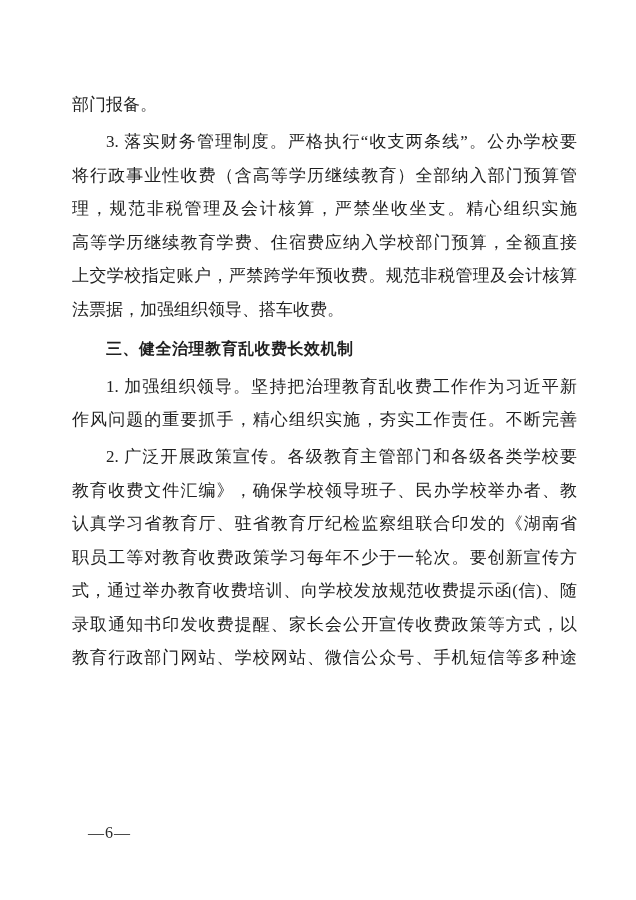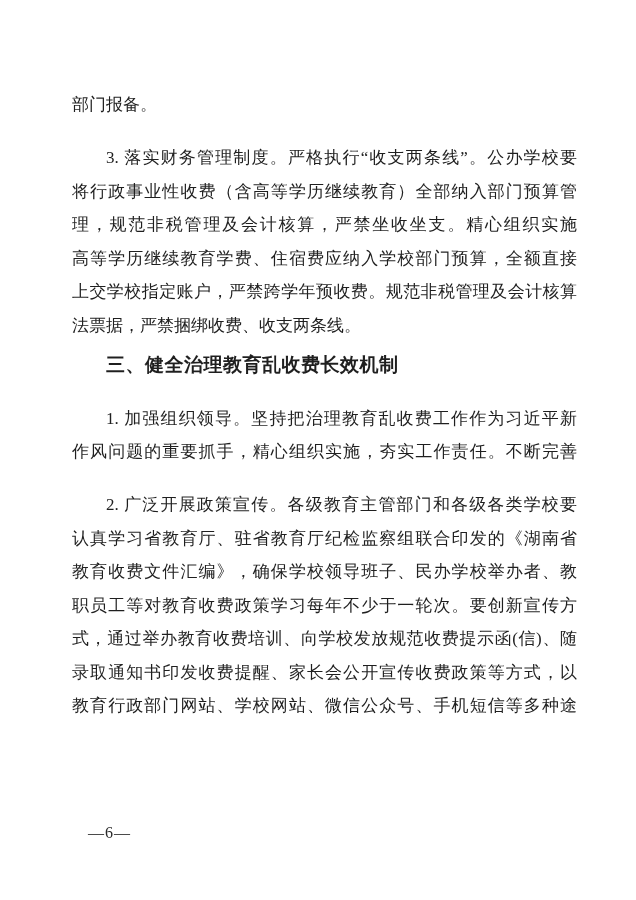--- a/index.html
+++ b/index.html
@@ -36,29 +36,29 @@
     text-justify: inter-character;
     white-space: nowrap;
     overflow: visible;
   }
   .line.end {
     text-align: left;
     text-align-last: left;
   }
   .line.start {
     padding-left: 34px;
-    margin-top: 20px;
+    margin-top: 4px;
   }
   .line.heading {
     padding-left: 34px;
     margin-top: 6px;
     margin-bottom: 2px;
     font-family: "Liberation Sans", "DejaVu Sans", sans-serif;
     font-weight: bold;
-    font-size: 19px;
+    font-size: 16px;
     text-align: left;
     text-align-last: left;
     letter-spacing: 0.5px;
   }
   .pagenum {
     position: absolute;
     left: 88px;
     top: 822px;
     font-size: 16px;
     line-height: 22px;
@@ -71,26 +71,26 @@
 <body>
 
 <div class="page">
   <div class="content">
       <div class="line end">部门报备。</div>
       <div class="line start">3. 落实财务管理制度。严格执行“收支两条线”。公办学校要</div>
       <div class="line flow">将行政事业性收费（含高等学历继续教育）全部纳入部门预算管</div>
       <div class="line flow">理，规范非税管理及会计核算，严禁坐收坐支。精心组织实施</div>
       <div class="line flow">高等学历继续教育学费、住宿费应纳入学校部门预算，全额直接</div>
       <div class="line flow">上交学校指定账户，严禁跨学年预收费。规范非税管理及会计核算</div>
-      <div class="line end">法票据，严禁捆绑收费、收支两条线。</div>
+      <div class="line end">法票据，加强组织领导、搭车收费。</div>
       <div class="line heading">三、健全治理教育乱收费长效机制</div>
       <div class="line start">1. 加强组织领导。坚持把治理教育乱收费工作作为习近平新</div>
       <div class="line flow">作风问题的重要抓手，精心组织实施，夯实工作责任。不断完善</div>
       <div class="line start">2. 广泛开展政策宣传。各级教育主管部门和各级各类学校要</div>
+      <div class="line flow">教育收费文件汇编》，确保学校领导班子、民办学校举办者、教</div>
       <div class="line flow">认真学习省教育厅、驻省教育厅纪检监察组联合印发的《湖南省</div>
-      <div class="line flow">教育收费文件汇编》，确保学校领导班子、民办学校举办者、教</div>
       <div class="line flow">职员工等对教育收费政策学习每年不少于一轮次。要创新宣传方</div>
       <div class="line flow">式，通过举办教育收费培训、向学校发放规范收费提示函(信)、随</div>
       <div class="line flow">录取通知书印发收费提醒、家长会公开宣传收费政策等方式，以</div>
       <div class="line flow">教育行政部门网站、学校网站、微信公众号、手机短信等多种途</div>
     </div>
   <div class="pagenum">—6—</div>
 </div>
 
 </body></html>

